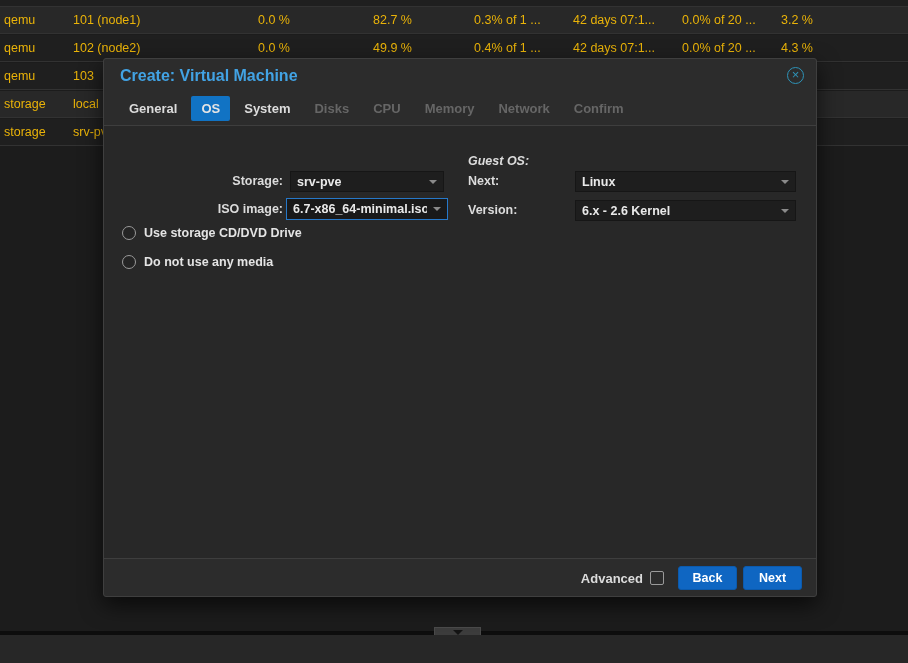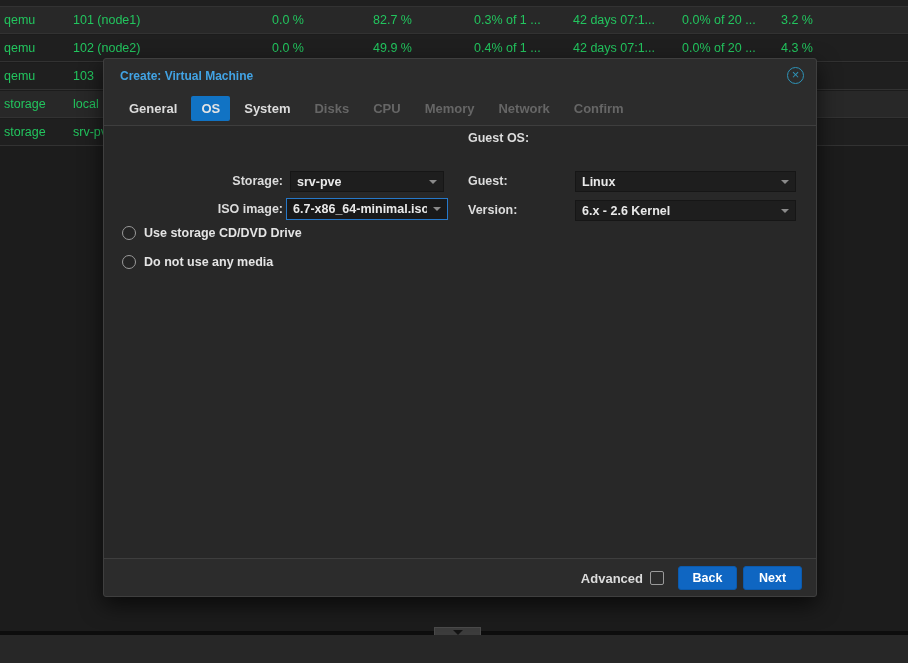--- a/index.html
+++ b/index.html
@@ -7,22 +7,22 @@
   .screen {
     position:relative; width:908px; height:663px; overflow:hidden;
     background:#1c1c1c; font-family:"Liberation Sans", sans-serif;
   }
   
   .grid-row { position:absolute; left:0; width:908px; height:27px;
     border-bottom:1px solid #323232; }
   .row-light { background:#282828; }
   .row-dark  { background:#1f1f1f; }
   .cell { position:absolute; top:0; line-height:27px; font-size:12.5px;
-    color:#22c55e; white-space:nowrap; }
-  .col-type {left:4px;} .col-id {left:73px;} .col-cpu {left:272px;}
+    color:#eab308; white-space:nowrap; }
+  .col-type {left:4px;} .col-id {left:73px;} .col-cpu {left:258px;}
   .col-mem {left:373px;} .col-disk {left:474px;} .col-up {left:573px;}
   .col-hmem {left:682px;} .col-hcpu {left:781px;}
   .partial-row { position:absolute; top:0; left:0; width:908px; height:7px;
     overflow:hidden; background:#1f1f1f; border-bottom:1px solid #323232; }
   .partial-row .inner { margin-top:-20px; }
 
   
   .splitter-bar { position:absolute; top:631px; left:0; width:908px; height:4px;
     background:#0d0d0d; }
   .splitter-handle { position:absolute; top:627px; left:434px; width:47px; height:10px;
@@ -32,21 +32,21 @@
     border-right:5px solid transparent; border-top:5px solid #141414; }
   .bottom-panel { position:absolute; top:635px; left:0; width:908px; height:28px;
     background:#272727; }
 
   
   .dialog { position:absolute; left:103px; top:58px; width:714px; height:539px;
     background:#2c2c2c; border:1px solid #3f3f3f; border-radius:3px;
     box-shadow:0 8px 22px rgba(0,0,0,.65); z-index:10; }
   .titlebar { position:absolute; top:0; left:0; right:0; height:33px;
     display:flex; align-items:center; padding:0 12px 0 16px; }
-  .dlg-title { font-size:12px; font-weight:700; color:#42a3e4; flex:1; }
+  .dlg-title { font-size:16px; font-weight:700; color:#42a3e4; flex:1; }
   .close-btn { width:17px; height:17px; border:1px solid #2e93b8; border-radius:50%;
     color:#2e93b8; font-size:13px; line-height:14px; text-align:center;
     cursor:pointer; }
   .tabbar { position:absolute; top:33px; left:0; right:0; height:33px;
     display:flex; align-items:center; padding-left:15px; gap:4px; }
   .tab { padding:5px 10px; font-size:13px; font-weight:700; color:#dcdcdc;
     border-radius:2px; cursor:pointer; white-space:nowrap; }
   .tab.active { background:#1173c4; color:#e5e5e5; }
   .tab.disabled { color:#666; cursor:default; }
 
@@ -181,23 +181,23 @@
       <div class="radio-row" style="left:18px; top:100px;">
         <span class="radio"></span>
         <span class="radio-label">Use storage CD/DVD Drive</span>
       </div>
 
       <div class="radio-row" style="left:18px; top:129px;">
         <span class="radio"></span>
         <span class="radio-label">Do not use any media</span>
       </div>
 
-      <span class="form-label" style="left:364px; top:2px;">Guest OS:</span>
-
-      <span class="form-label" style="left:364px; top:45px;">Guest:</span>
+      <span class="form-label" style="left:364px; top:25px;font-style:italic;">Guest OS:</span>
+
+      <span class="form-label" style="left:364px; top:45px;">Next:</span>
       <div class="combo" style="left:471px; top:45px; width:221px;">
         <span class="combo-value">Linux</span>
         <span class="combo-trigger">
             <span class="chevron"></span>
           </span>
       </div>
 
       <span class="form-label" style="left:364px; top:74px;">Version:</span>
       <div class="combo" style="left:471px; top:74px; width:221px;">
         <span class="combo-value">6.x - 2.6 Kernel</span>

